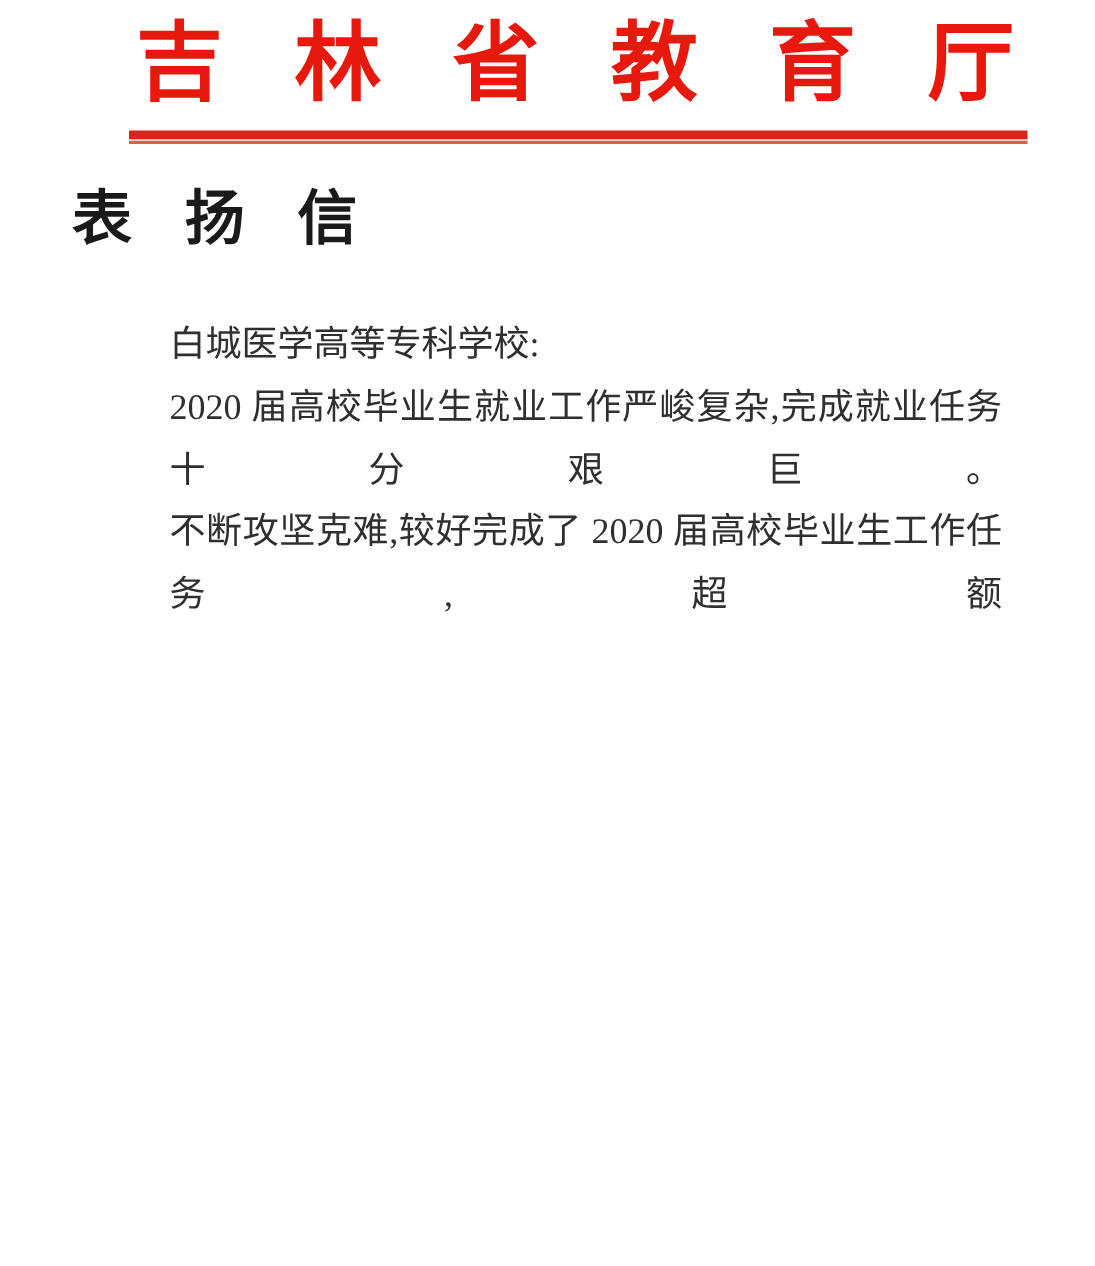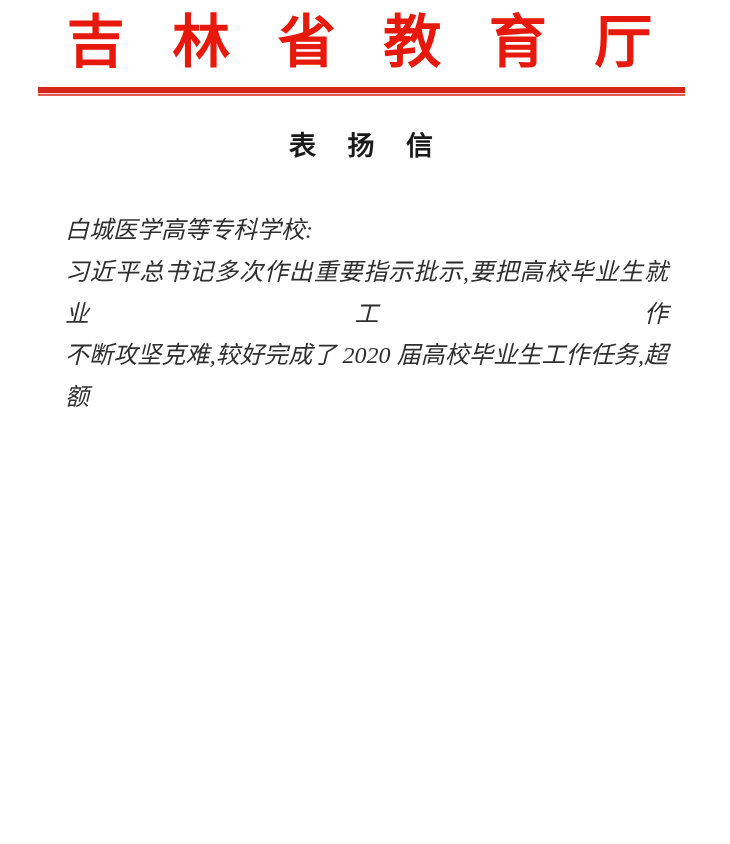--- a/index.html
+++ b/index.html
@@ -12,20 +12,21 @@
   }
   * { margin: 0; padding: 0; box-sizing: border-box; }
   html, body { background: #ffffff; }
   .page {
     position: relative;
     width: 730px;
     height: 844px;
     background: var(--page-bg);
     overflow: hidden;
     font-family: "Liberation Serif", "DejaVu Serif", serif;
+    padding-left: 48px;
   }
   .agency {
     padding-top: 6px;
     height: 82px;
     text-align: center;
     font-family: "Liberation Serif", "DejaVu Serif", serif;
     font-weight: bold;
     font-size: 58px;
     line-height: 74px;
     letter-spacing: 11px;
@@ -45,40 +46,38 @@
     background: #f6d2ce;
   }
   .rule-thin {
     height: 2px;
     background: var(--rule-red-light);
   }
   .title {
     margin-top: 31px;
     height: 38px;
     line-height: 38px;
-    text-align: center;
     font-family: "Liberation Sans", "DejaVu Sans", sans-serif;
     font-weight: bold;
-    font-size: 27px;
+    font-size: 40px;
     letter-spacing: 8px;
     word-spacing: 8px;
     color: var(--title-black);
     white-space: nowrap;
   }
   .letter-body {
     margin-top: 45px;
     padding: 0 62px 0 65px;
     color: var(--body-text);
     font-size: 24px;
   }
   .line {
     line-height: 41.8px;
     white-space: nowrap;
     text-align: left;
-    font-style: italic;
   }
   .line.jl {
     white-space: normal;
     text-align: justify;
     text-align-last: justify;
   }
   .line.indent {
     text-indent: 2em;
   }
 </style>
@@ -92,18 +91,18 @@
   <div class="rule">
     <div class="rule-thick"></div>
     <div class="rule-gap"></div>
     <div class="rule-thin"></div>
   </div>
 
   <h1 class="title">表 扬 信</h1>
 
   <main class="letter-body">
     <p class="line">白城医学高等专科学校:</p>
-    <p class="line jl">习近平总书记多次作出重要指示批示,要把高校毕业生就业工作</p>
+    <p class="line jl">2020 届高校毕业生就业工作严峻复杂,完成就业任务十分艰巨。</p>
     <p class="line jl">不断攻坚克难,较好完成了 2020 届高校毕业生工作任务,超额</p>
 
   </main>
 
 </div>
 
 </body></html>

